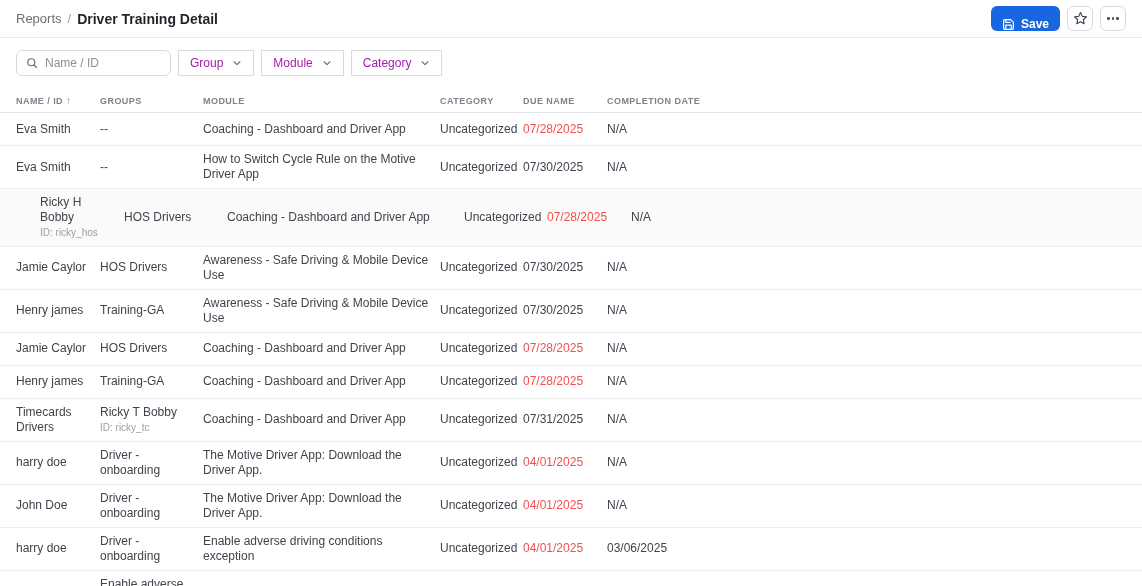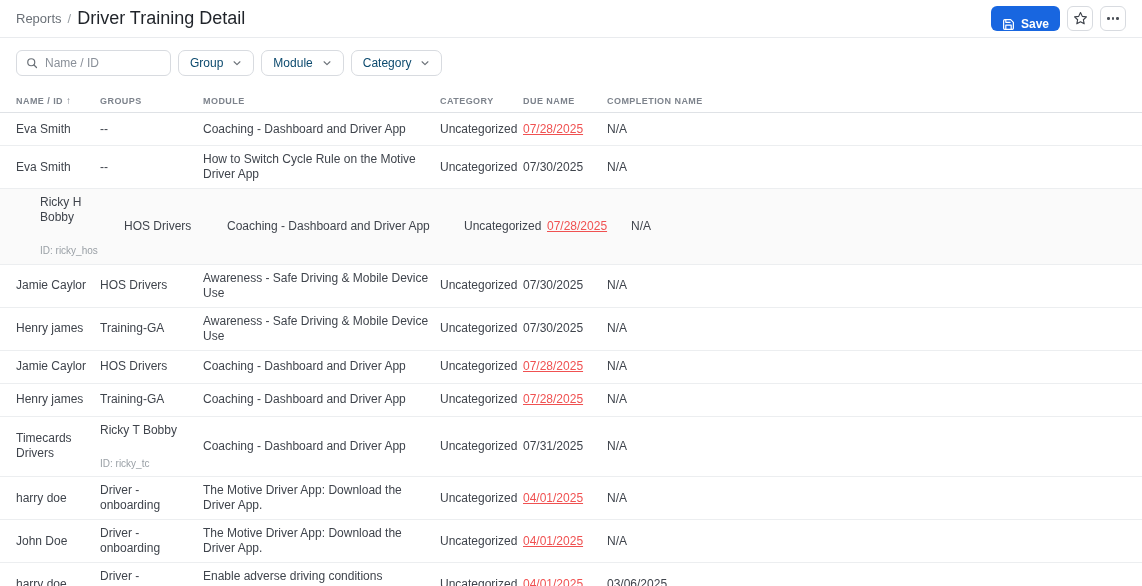--- a/index.html
+++ b/index.html
@@ -5,57 +5,57 @@
   * { margin:0; padding:0; box-sizing:border-box; }
   html,body { width:1142px; height:586px; overflow:hidden; background:#fff;
               font-family:"Liberation Sans","DejaVu Sans",sans-serif; }
 
   
   .topbar { height:38px; display:flex; align-items:center; justify-content:space-between;
             padding:14px 16px; border-bottom:1px solid #e9ebee; background:#fff; }
   .breadcrumb { display:flex; align-items:center; gap:6px; font-size:13px; }
   .crumb-section { color:#6a7077; cursor:pointer; }
   .crumb-sep { color:#9aa0a6; }
-  .crumb-title { color:#1f2329; font-weight:400; font-size:18px; }
+  .crumb-title { color:#1f2329; font-weight:700; font-size:14px; }
   .topbar-actions { display:flex; align-items:center; gap:7px; }
   .btn-save { display:flex; align-items:flex-end; gap:6px; background:#1866e0; color:#fff;
               border:none; border-radius:6px; height:25px; padding:0 11px;
               font-size:12px; font-weight:700; cursor:pointer;
               font-family:"Liberation Sans",sans-serif; }
   .btn-icon { width:26px; height:25px; display:flex; align-items:center; justify-content:center;
               background:#fff; border:1px solid #d8dbe0; border-radius:6px; cursor:pointer; }
   .btn-icon svg { display:block; }
   .dots { display:flex; gap:2px; }
   .dots i { width:2.5px; height:2.5px; border-radius:50%; background:#4b5057; display:block; }
 
   
   .filterbar { display:flex; align-items:center; gap:7px; padding:12px 16px 13px 16px; }
   .search-box { display:flex; align-items:center; gap:7px; width:155px; height:26px;
                 border:1px solid #d8dbe0; border-radius:6px; padding:0 9px; background:#fff; }
   .search-box input { border:none; outline:none; width:100%; font-size:12px; color:#3c4149;
                       font-family:"Liberation Sans",sans-serif; background:transparent; }
   .search-box input::placeholder { color:#8a9099; }
   .dropdown { display:flex; align-items:center; gap:9px; height:26px; padding:0 11px;
-              border:1px solid #d8dbe0; border-radius:7px; background:#fff;
-              font-size:12px; color:#0c4a6e; cursor:pointer; }
+              border:1px solid #d8dbe0; border-radius:0; background:#fff;
+              font-size:12px; color:#a21caf; cursor:pointer; }
 
   
   .table { width:100%; }
   .tgrid { display:grid; grid-template-columns:84px 103px 237px 83px 84px 1fr;
            padding:0 16px; align-items:center; }
   .thead { height:24px; border-bottom:1px solid #dfe2e6; }
   .thead .th { font-size:9px; font-weight:700; letter-spacing:.45px; color:#7d838c;
                display:flex; align-items:center; gap:3px; cursor:pointer; }
   .sort-arrow { font-size:10px; color:#7d838c; }
   .row { border-bottom:1px solid #eceef0; min-height:33px; cursor:pointer; }
   .row.tall { min-height:43px; }
   .row.highlighted { background:#fafafa;padding-left:40px; }
   .cell { font-size:12px; color:#3f444c; line-height:1.25; padding:6px 8px 6px 0; }
-  .cell .sub-id { font-size:10px; color:#9aa0a6; margin-top:20px; }
-  .cell.due.overdue { color:#f05151;text-decoration:underline; }
+  .cell .sub-id { font-size:10px; color:#9aa0a6; margin-top:2px; }
+  .cell.due.overdue { color:#f05151; }
 </style>
 </head>
 <body>
 
 <div class="topbar">
   <div class="breadcrumb">
     <span class="crumb-section">Reports</span>
     <span class="crumb-sep">/</span>
     <span class="crumb-title">Driver Training Detail</span>
   </div>
@@ -135,21 +135,21 @@
     <div class="th">
         <span>MODULE</span>
       </div>
     <div class="th">
         <span>CATEGORY</span>
       </div>
     <div class="th">
         <span>DUE NAME</span>
       </div>
     <div class="th">
-        <span>COMPLETION NAME</span>
+        <span>COMPLETION DATE</span>
       </div>
   </div>
   <div id="tbody">
       <div class="tgrid row">
         <div class="cell name">
           <div>Eva Smith</div>
         </div>
         <div class="cell groups">--</div>
         <div class="cell module">Coaching - Dashboard and Driver App</div>
         <div class="cell category">Uncategorized</div>

